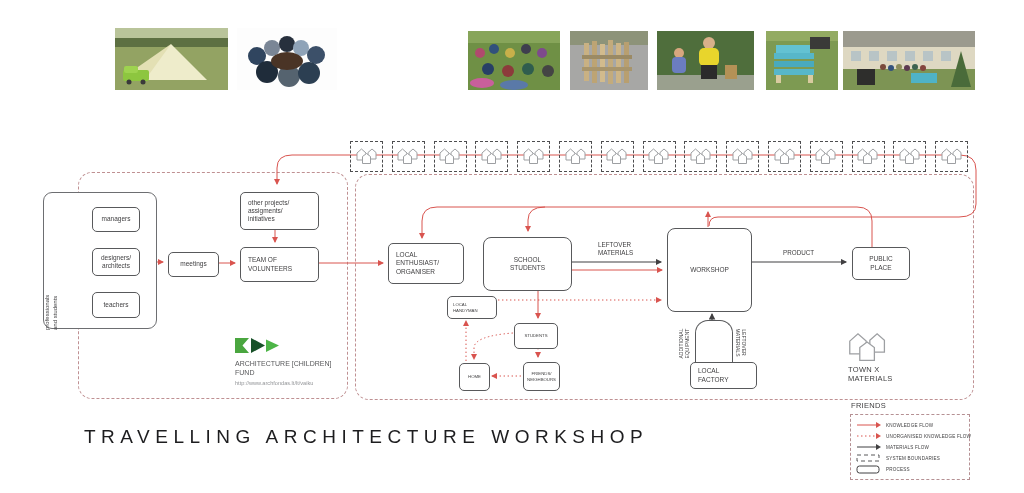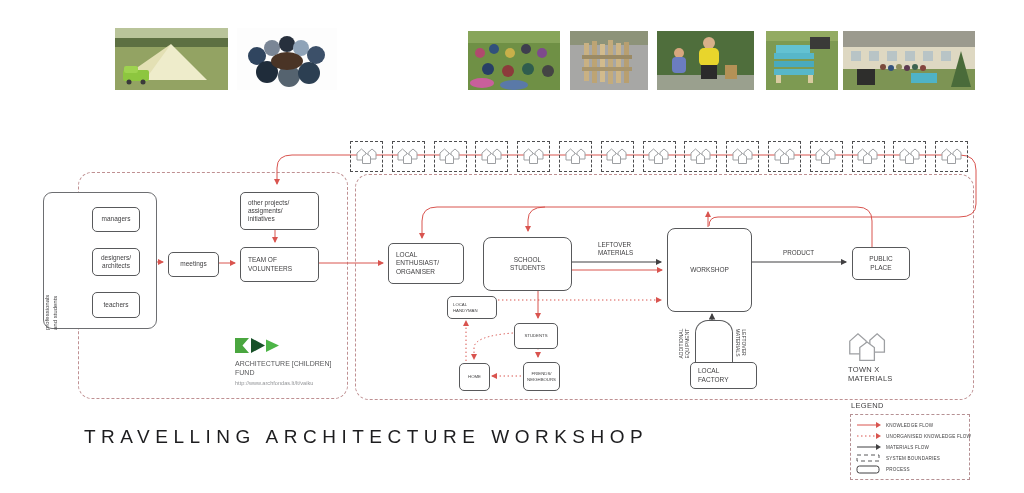--- a/index.html
+++ b/index.html
@@ -388,21 +388,21 @@
       <path d="M1,5 L5.5,1 L10,5 V12 H1 Z"></path>
       <path d="M12,4.5 L16,1 L20,4.5 V11 H12 Z"></path>
       <path d="M6.5,8.5 L10.5,5.5 L14.5,8.5 V15.5 H6.5 Z"></path>
     </g>
   </svg>
   <div class="flabel" style="left:848px;top:365px;font-size:7.5px;letter-spacing:.3px;">TOWN X
 MATERIALS</div>
 
   <div id="pageTitle">TRAVELLING ARCHITECTURE WORKSHOP</div>
 
-  <div id="legendHead">LEGEND</div>
+  <div id="legendHead">FRIENDS</div>
   <div class="legendBox">
     <div class="lrow" style="top:5px;">
       <span class="samp">
         <svg width="26" height="8">
             <line x1="1" y1="4" x2="20" y2="4" stroke="#d9544f"></line>
             <polygon points="20,1 25,4 20,7" fill="#d9544f"></polygon>
           </svg>
       </span>
         <span class="lab">KNOWLEDGE FLOW</span>
     </div>

